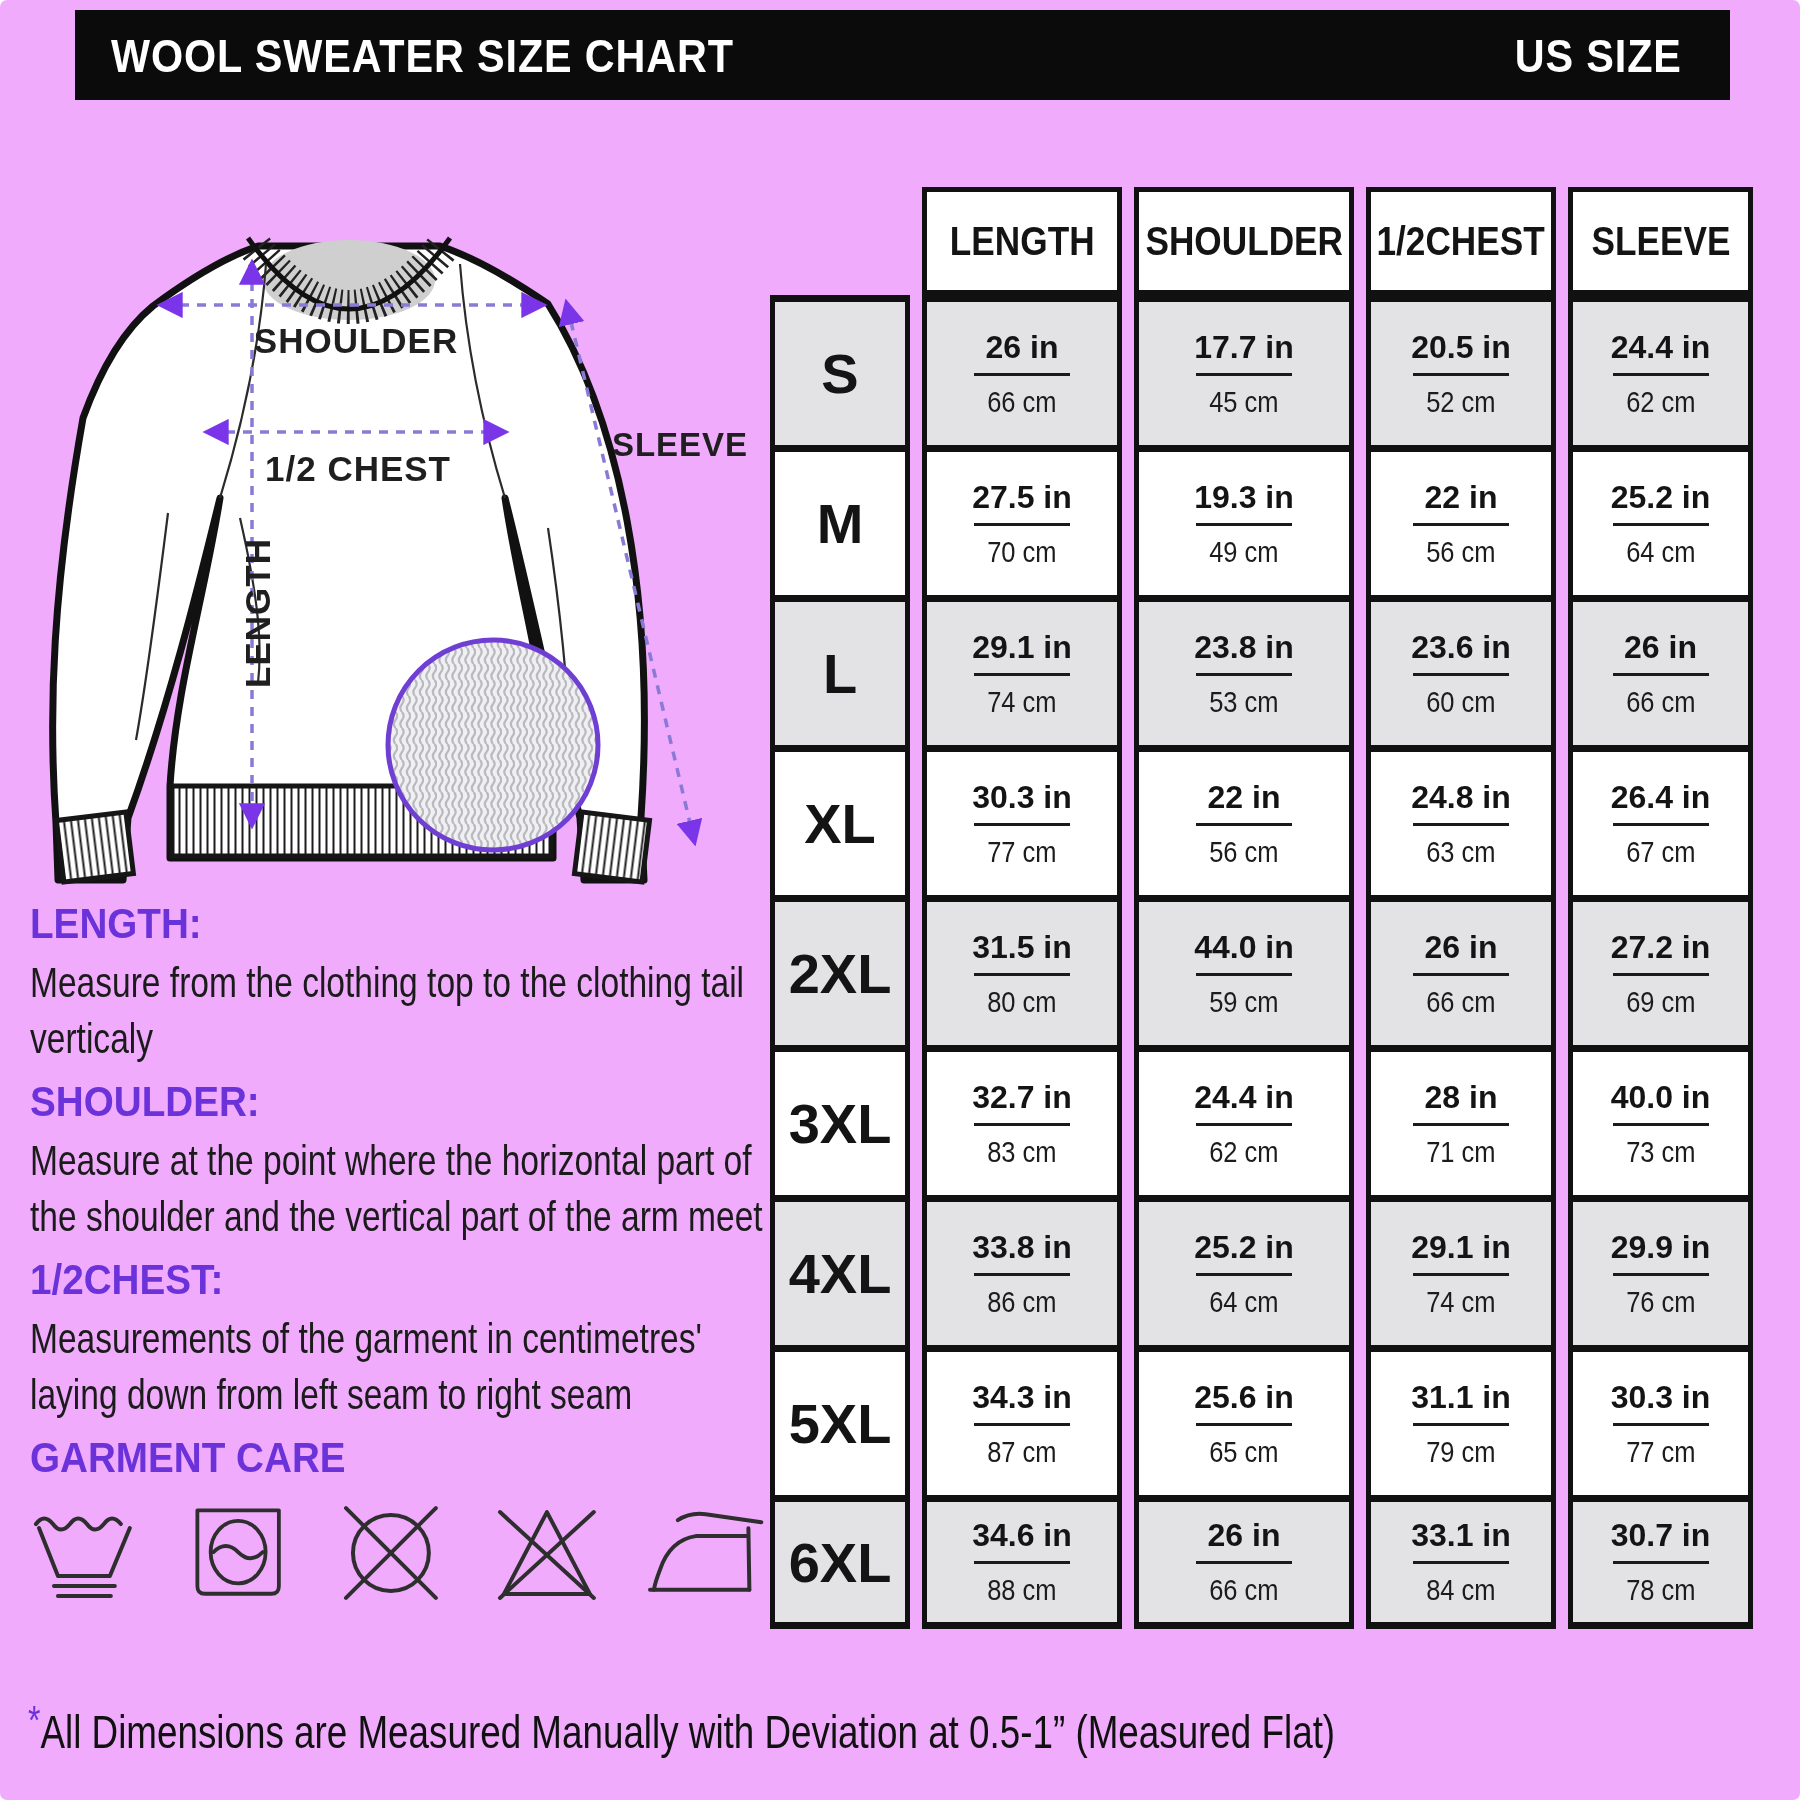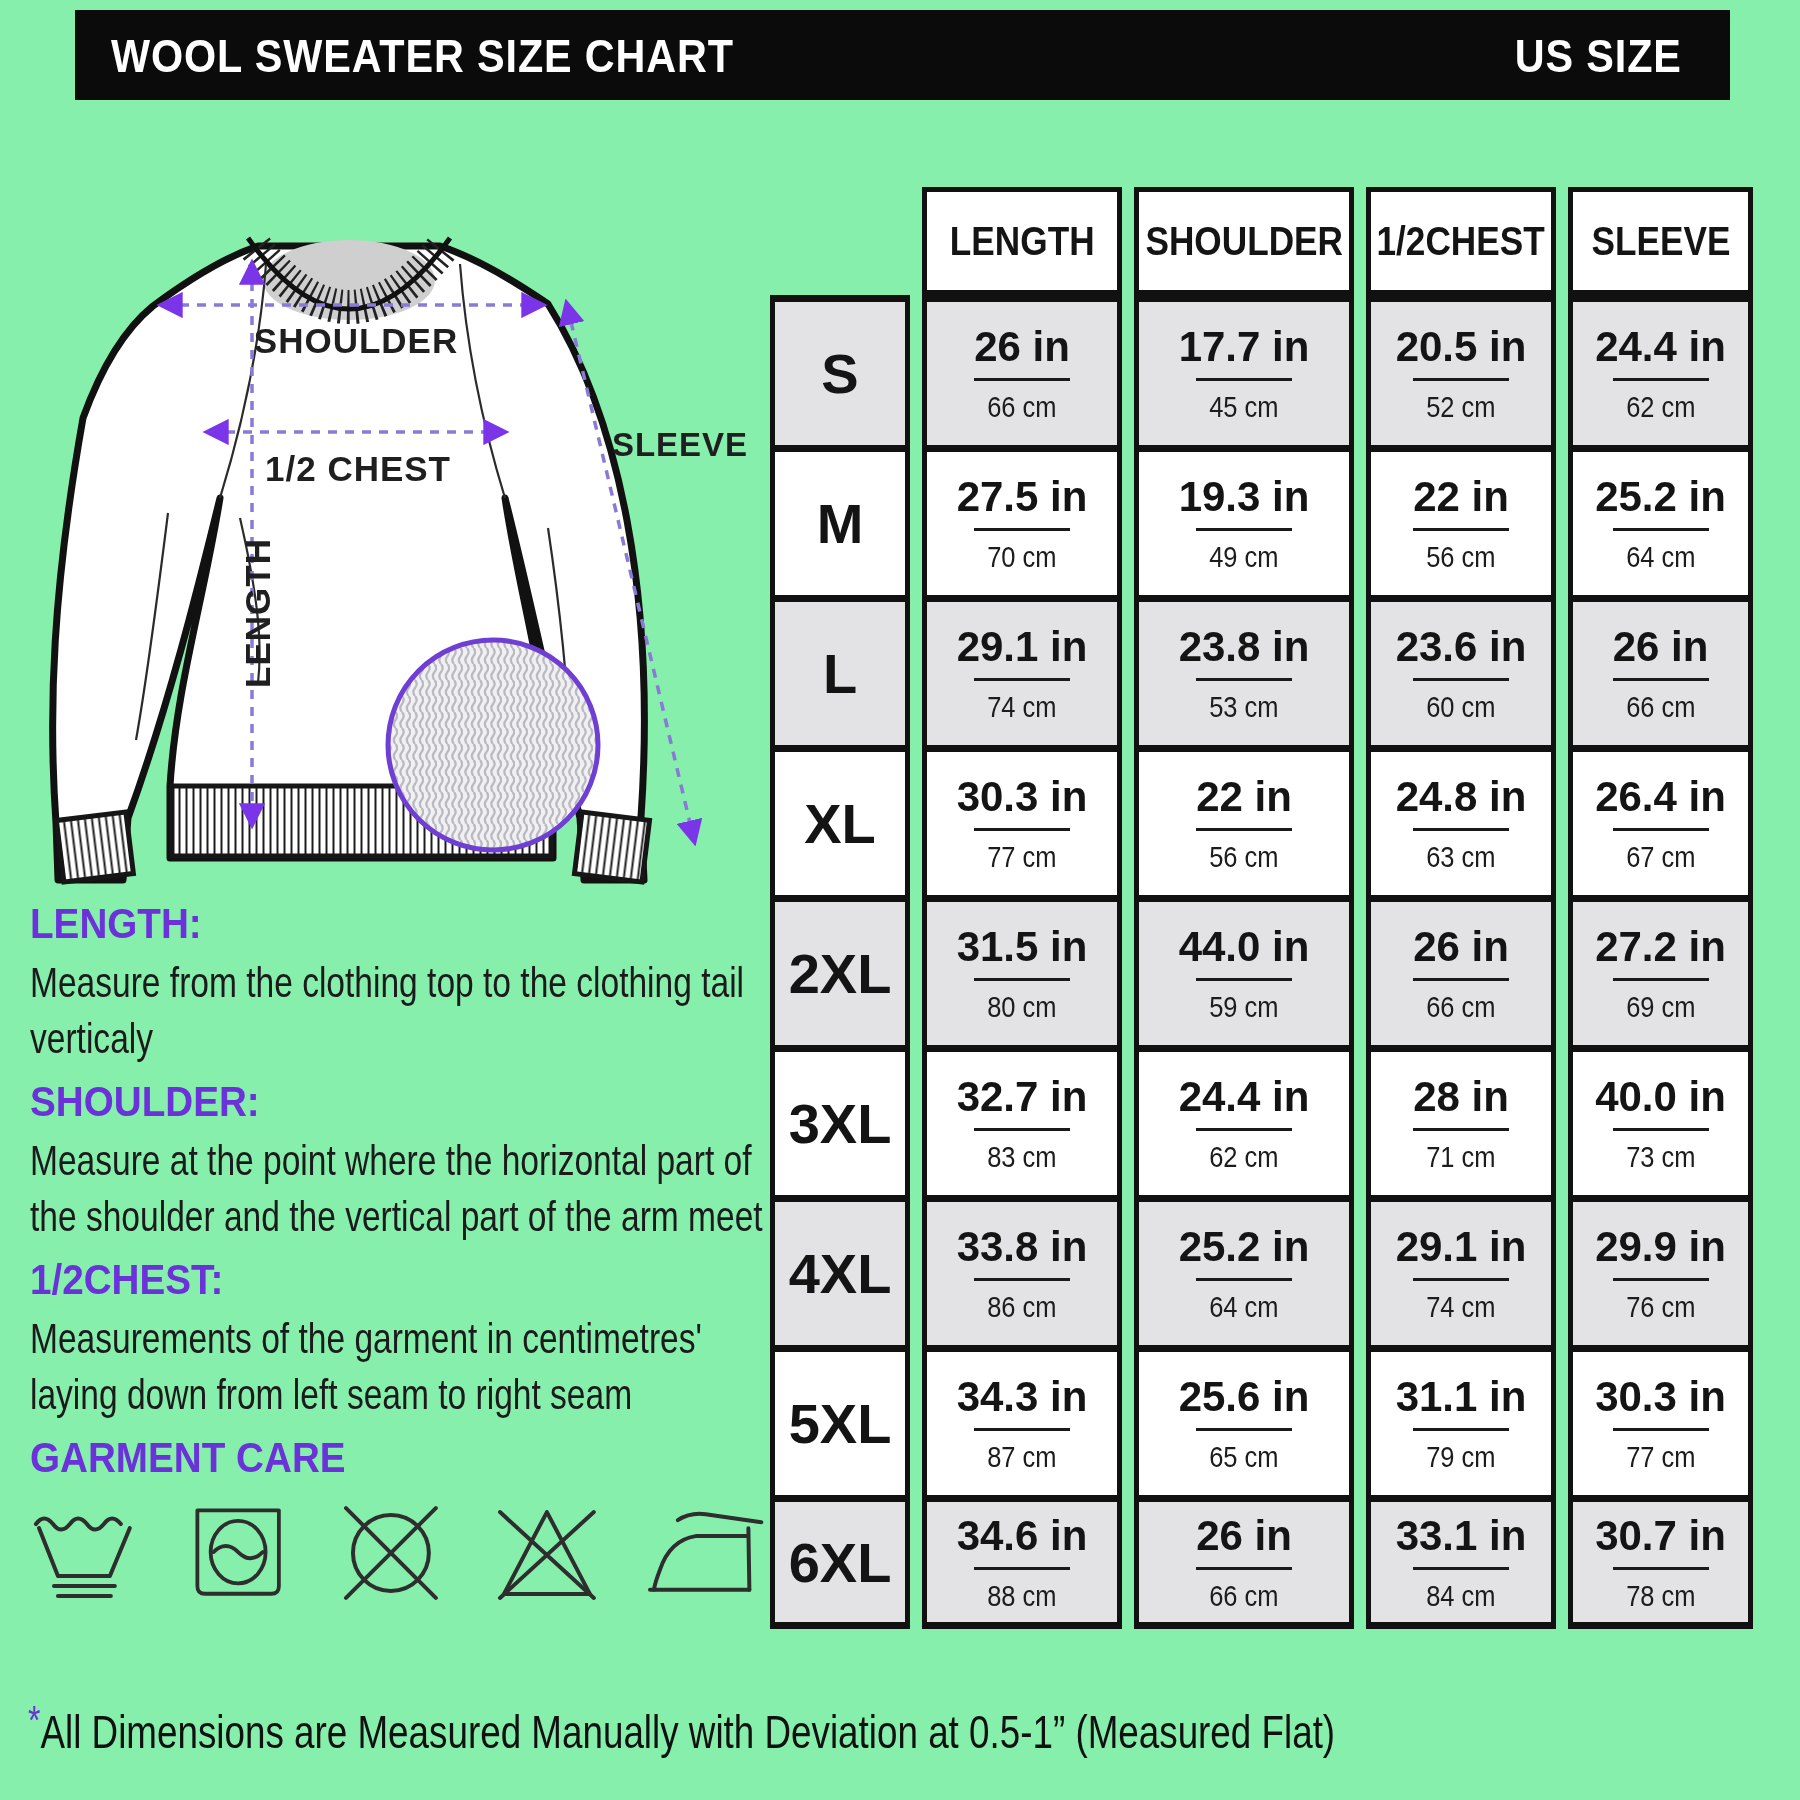--- a/index.html
+++ b/index.html
@@ -1,17 +1,17 @@
 <!DOCTYPE html>
 <html><head>
 <meta charset="utf-8">
 <style>
   html,body{margin:0;padding:0;background:#ffffff;}
-  #canvas{position:relative;width:1800px;height:1800px;background:#86efac;overflow:hidden;
-          font-family:"Liberation Sans", sans-serif;color:#141414;}
+  #canvas{position:relative;width:1800px;height:1800px;background:#f0abfc;overflow:hidden;
+          font-family:"Liberation Sans", sans-serif;color:#141414;border-radius:7px;}
 
   
   .topbar{position:absolute;left:75px;top:10px;width:1655px;height:90px;background:#0b0b0b;
           display:flex;align-items:center;justify-content:space-between;padding:0 48px 0 36px;box-sizing:border-box;}
   .topbar .bar-title{color:#fff;font-size:47px;font-weight:bold;letter-spacing:1px;white-space:nowrap;
           transform:scaleX(.88);transform-origin:left center;}
   .topbar .bar-right{color:#fff;font-size:47px;font-weight:bold;letter-spacing:1px;white-space:nowrap;
           transform:scaleX(.88);transform-origin:right center;}
 
   
@@ -22,21 +22,21 @@
           grid-template-columns:140px 200px 220px 190px 185px;column-gap:12px;}
   .size-table .corner{border:none;}
   .thead-row,.trow{display:contents;}
   .th{height:108px;border:5px solid #111;background:#fff;display:flex;align-items:center;justify-content:center;box-sizing:border-box;}
   .th .th-txt{font-size:40px;font-weight:bold;white-space:nowrap;transform:scaleX(.88);}
   .cell{height:150px;border-left:5px solid #111;border-right:5px solid #111;border-top:7px solid #111;
         display:flex;flex-direction:column;align-items:center;justify-content:center;box-sizing:border-box;background:#fff;}
   .row-last .cell{border-bottom:7px solid #111;height:134px;}
   .row-alt .cell{background:#e3e3e6;}
   .size-cell{font-size:56px;font-weight:bold;}
-  .in-val{font-size:42px;font-weight:bold;letter-spacing:0px;}
+  .in-val{font-size:32px;font-weight:bold;letter-spacing:0px;}
   .rule{width:96px;height:3px;background:#1a1a1a;margin:7px 0 9px 0;}
   .cm-val{font-size:30px;white-space:nowrap;transform:scaleX(.85);color:#1c1c1c;}
 
   
   .sections{position:absolute;left:30px;top:900px;width:735px;}
   .sec-heading{font-size:42px;font-weight:bold;color:#6c32d9;margin:12px 0 6px 0;white-space:nowrap;
         transform:scaleX(.92);transform-origin:left top;}
   .sec-heading.first{margin-top:0;}
   .sec-body{font-size:43px;line-height:56px;color:#1b1b1b;width:128.2%;
         transform:scaleX(.78);transform-origin:left top;}

